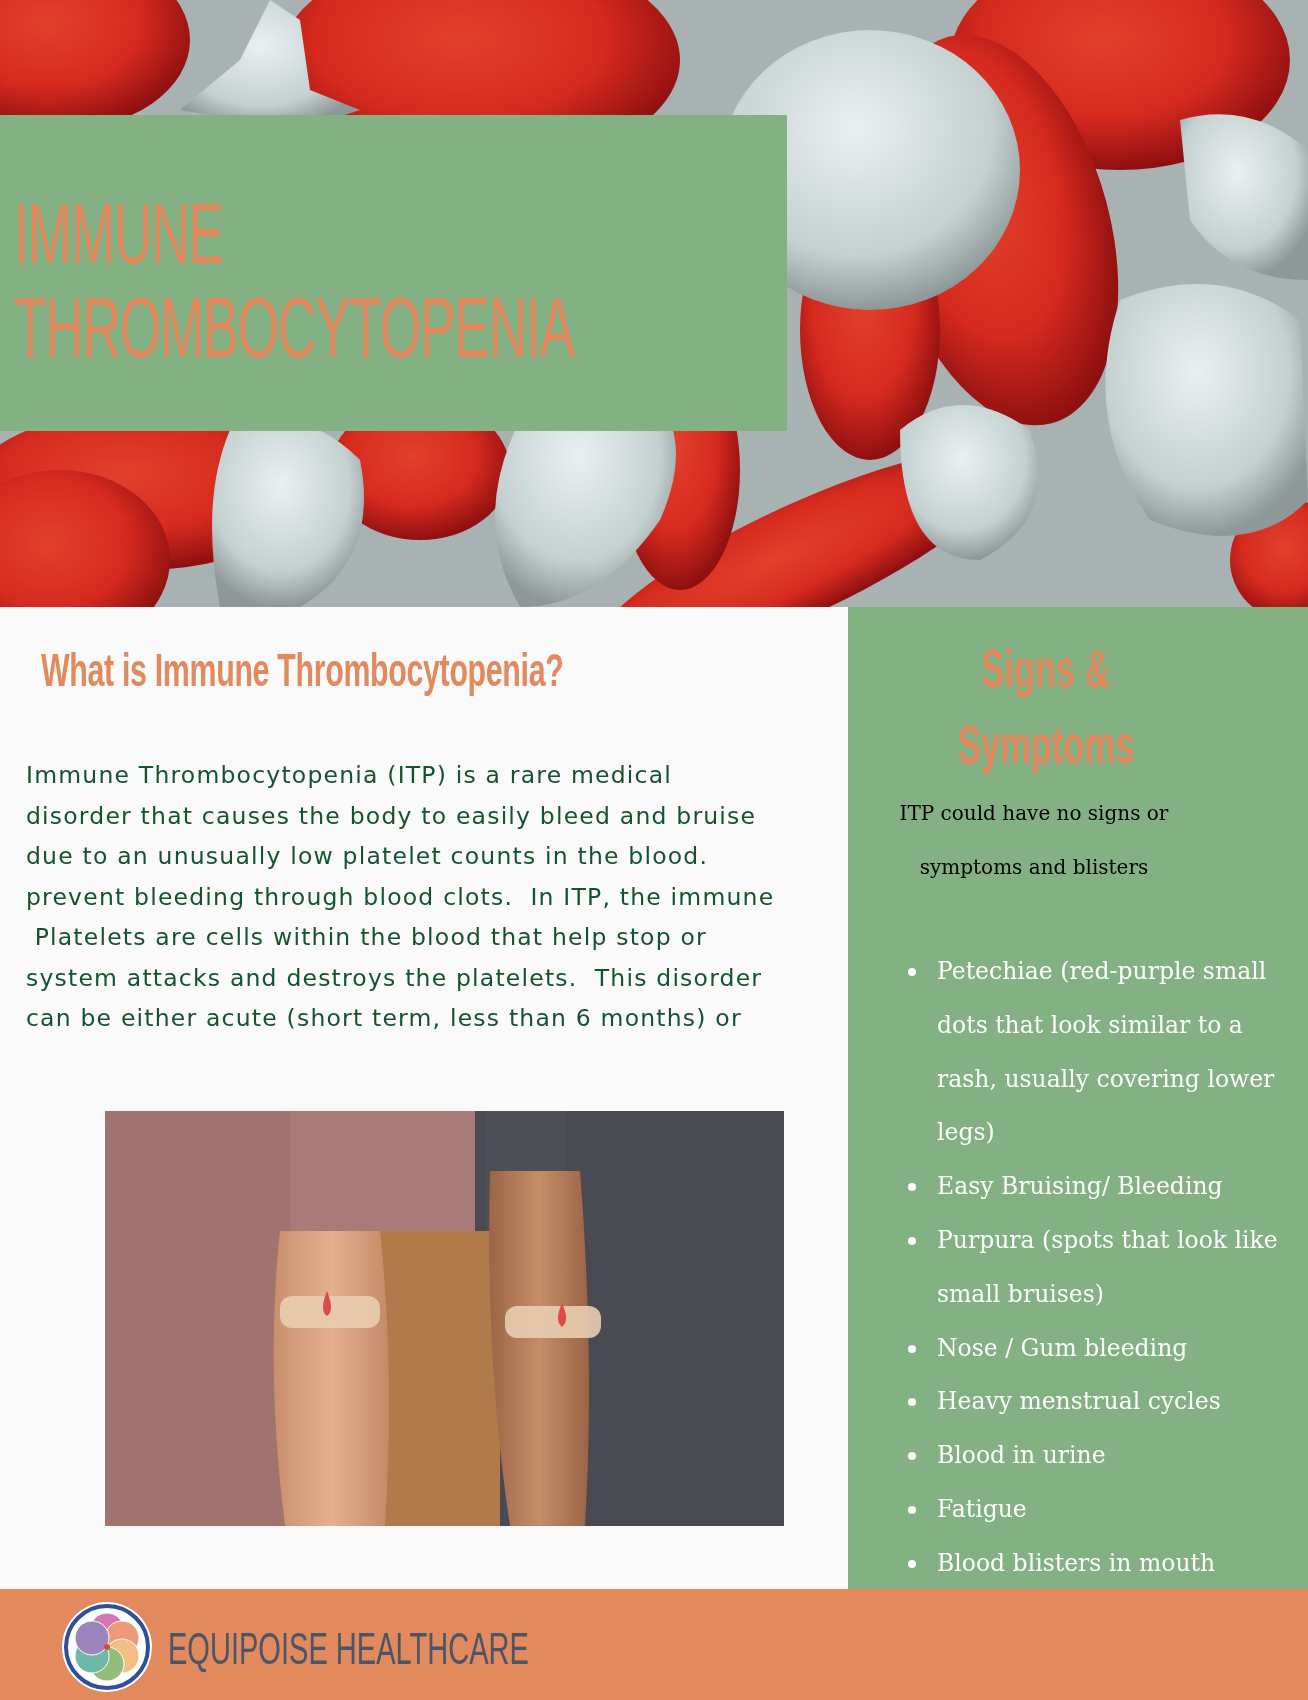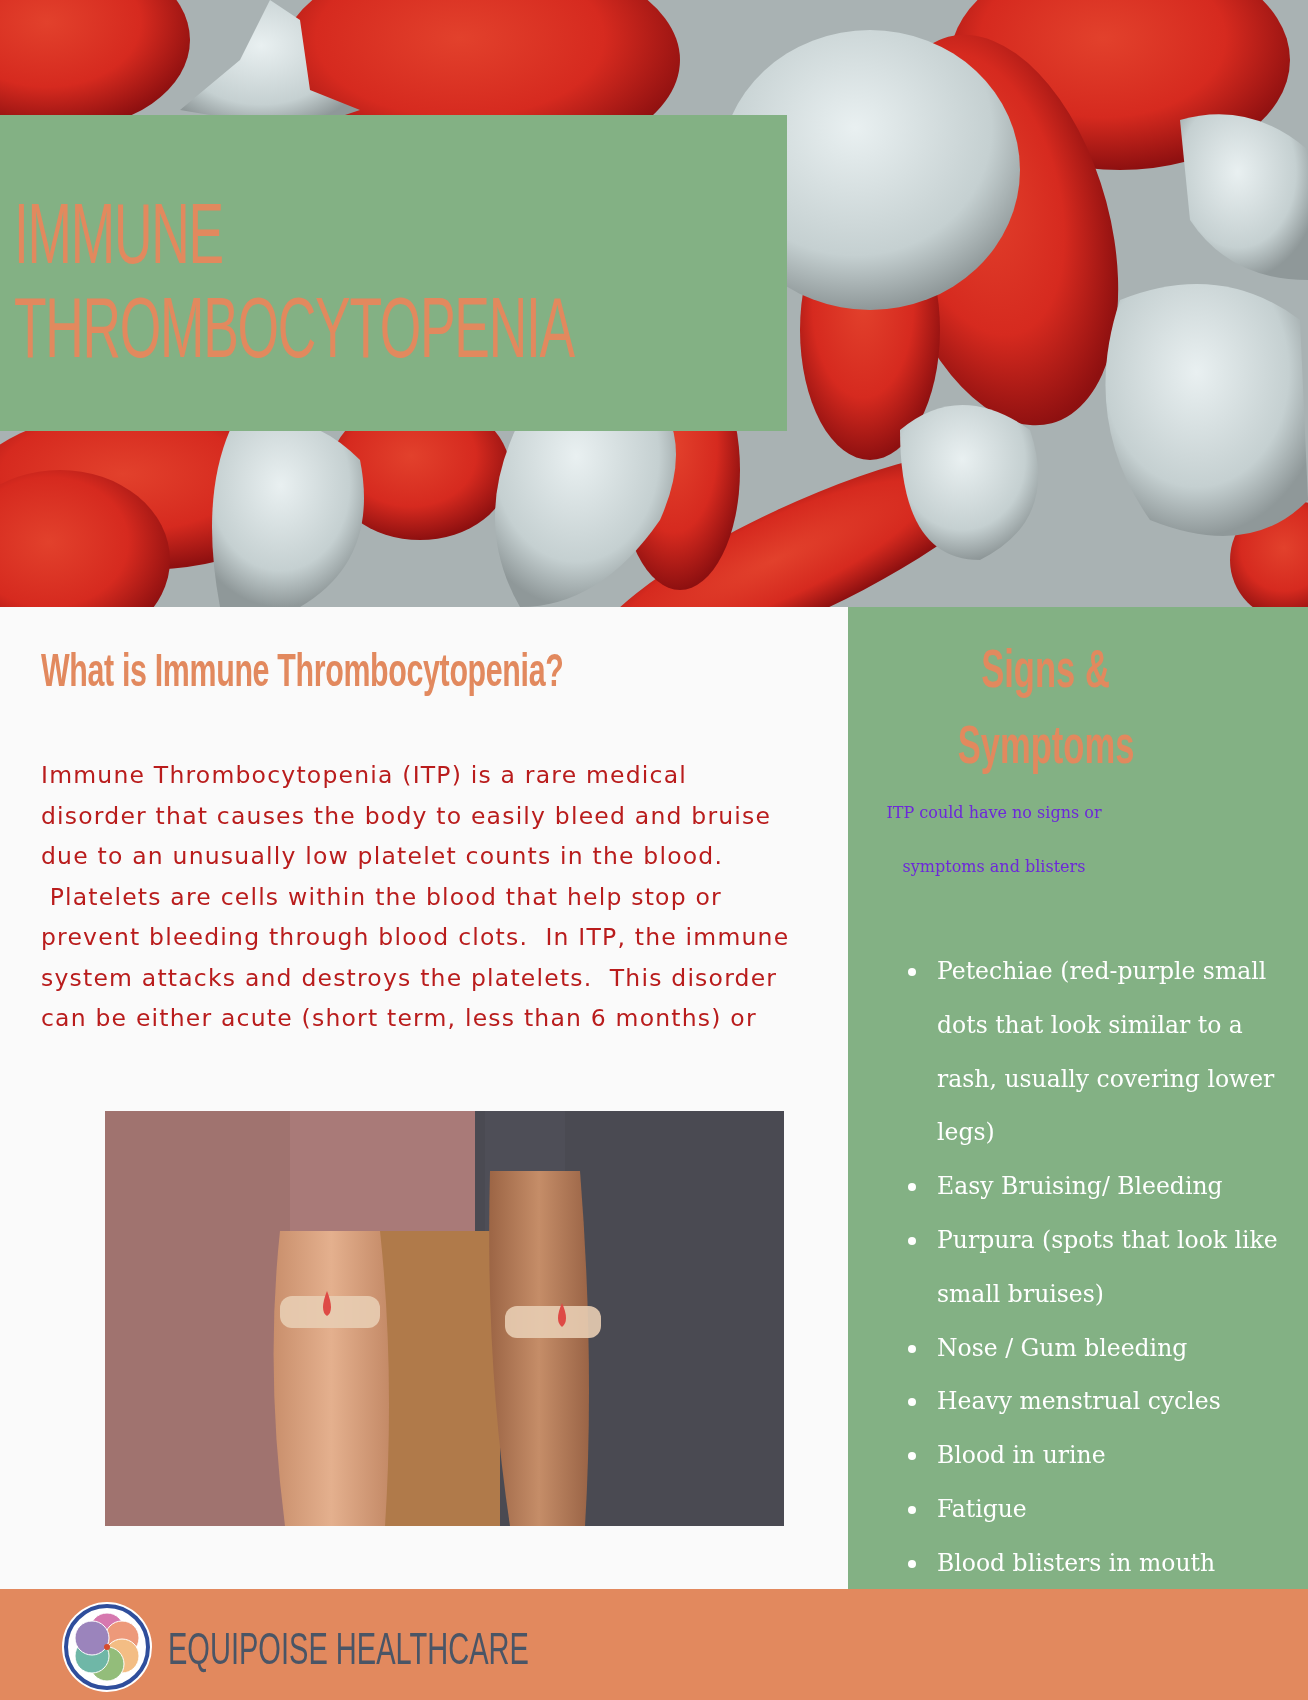--- a/index.html
+++ b/index.html
@@ -9,30 +9,30 @@
   .hero { position: absolute; left: 0; top: 0; width: 1308px; height: 607px; overflow: hidden; background: #b9c2c2; }
   .hero svg { position: absolute; left: 0; top: 0; }
 
   .title-box { position: absolute; left: 0; top: 115px; width: 787px; height: 316px; background: #83b184; }
   .title-line { position: absolute; left: 14px; font-family: "Liberation Sans", sans-serif; color: #e2895e; font-size: 86px; line-height: 1; letter-spacing: -2px; transform: scaleX(0.62); transform-origin: left top; white-space: nowrap; font-weight: normal; }
   .title-line.l1 { top: 190px; }
   .title-line.l2 { top: 284px; }
 
   .left-col { position: absolute; left: 0; top: 607px; width: 848px; height: 982px; background: #fafafa; }
   .what-heading { position: absolute; left: 41px; top: 643px; font-family: "Liberation Sans", sans-serif; font-size: 46px; color: #e2895e; white-space: nowrap; transform: scaleX(0.66); transform-origin: left top; letter-spacing: -0.5px; }
-  .body-text { position: absolute; left: 41px; top: 755px; width: 800px; font-family: "DejaVu Sans", sans-serif; font-size: 23.5px; line-height: 40.5px; color: #b91c1c; letter-spacing: 1.2px; }
+  .body-text { position: absolute; left: 26px; top: 755px; width: 800px; font-family: "DejaVu Sans", sans-serif; font-size: 23.5px; line-height: 40.5px; color: #14532d; letter-spacing: 1.2px; }
   .body-text span { display: block; white-space: pre; }
 
   .photo { position: absolute; left: 105px; top: 1111px; width: 679px; height: 415px; overflow: hidden; }
   .photo svg { display: block; }
 
   .right-col { position: absolute; left: 848px; top: 607px; width: 460px; height: 982px; background: #83b184; }
   .signs-title { position: absolute; left: 848px; top: 630px; width: 396px; text-align: center; font-family: "Liberation Sans", sans-serif; font-size: 54px; line-height: 76px; color: #e2895e; }
   .signs-title span { display: inline-block; transform: scaleX(0.64); }
-  .signs-intro { position: absolute; left: 796px; top: 786px; width: 396px; text-align: center; font-family: "DejaVu Serif", serif; font-size: 16px; line-height: 54px; color: #6d28d9; }
+  .signs-intro { position: absolute; left: 836px; top: 786px; width: 396px; text-align: center; font-family: "DejaVu Serif", serif; font-size: 20px; line-height: 54px; color: #000000; }
   .signs-intro span { display: block; white-space: nowrap; }
   .symptoms { position: absolute; left: 904px; top: 945px; width: 404px; list-style: none; font-family: "DejaVu Serif", serif; font-size: 23.5px; line-height: 53.8px; color: #ffffff; }
   .symptoms li { position: relative; padding-left: 33px; }
   .symptoms li .bullet { position: absolute; left: 4px; top: 23px; width: 8px; height: 8px; border-radius: 50%; background: #ffffff; }
   .symptoms li .line { display: block; white-space: nowrap; }
 
   .footer { position: absolute; left: 0; top: 1589px; width: 1308px; height: 111px; background: #e2895e; }
   .logo { position: absolute; left: 60px; top: 1600px; width: 94px; height: 94px; }
   .brand { position: absolute; left: 168px; top: 1624px; font-family: "Liberation Sans", sans-serif; font-size: 44px; color: #4a5566; white-space: nowrap; transform: scaleX(0.66); transform-origin: left top; letter-spacing: 0px; }
 </style>
@@ -80,22 +80,22 @@
 <div class="title-box"></div>
 <h1 class="title-line l1">IMMUNE</h1>
 <h1 class="title-line l2">THROMBOCYTOPENIA</h1>
 
 <div class="left-col"></div>
 <h2 class="what-heading">What is Immune Thrombocytopenia?</h2>
 <div class="body-text">
   <span>Immune Thrombocytopenia (ITP) is a rare medical</span>
   <span>disorder that causes the body to easily bleed and bruise</span>
   <span>due to an unusually low platelet counts in the blood.</span>
+  <span>prevent bleeding through blood clots.  In ITP, the immune</span>
   <span> Platelets are cells within the blood that help stop or</span>
-  <span>prevent bleeding through blood clots.  In ITP, the immune</span>
   <span>system attacks and destroys the platelets.  This disorder</span>
   <span>can be either acute (short term, less than 6 months) or</span>
 </div>
 
 <div class="photo">
   <svg width="679" height="415" viewBox="0 0 679 415">
     <defs>
       <linearGradient id="skinL" x1="0" x2="1">
         <stop offset="0%" stop-color="#c98f6c"></stop>
         <stop offset="50%" stop-color="#e4b08e"></stop>

